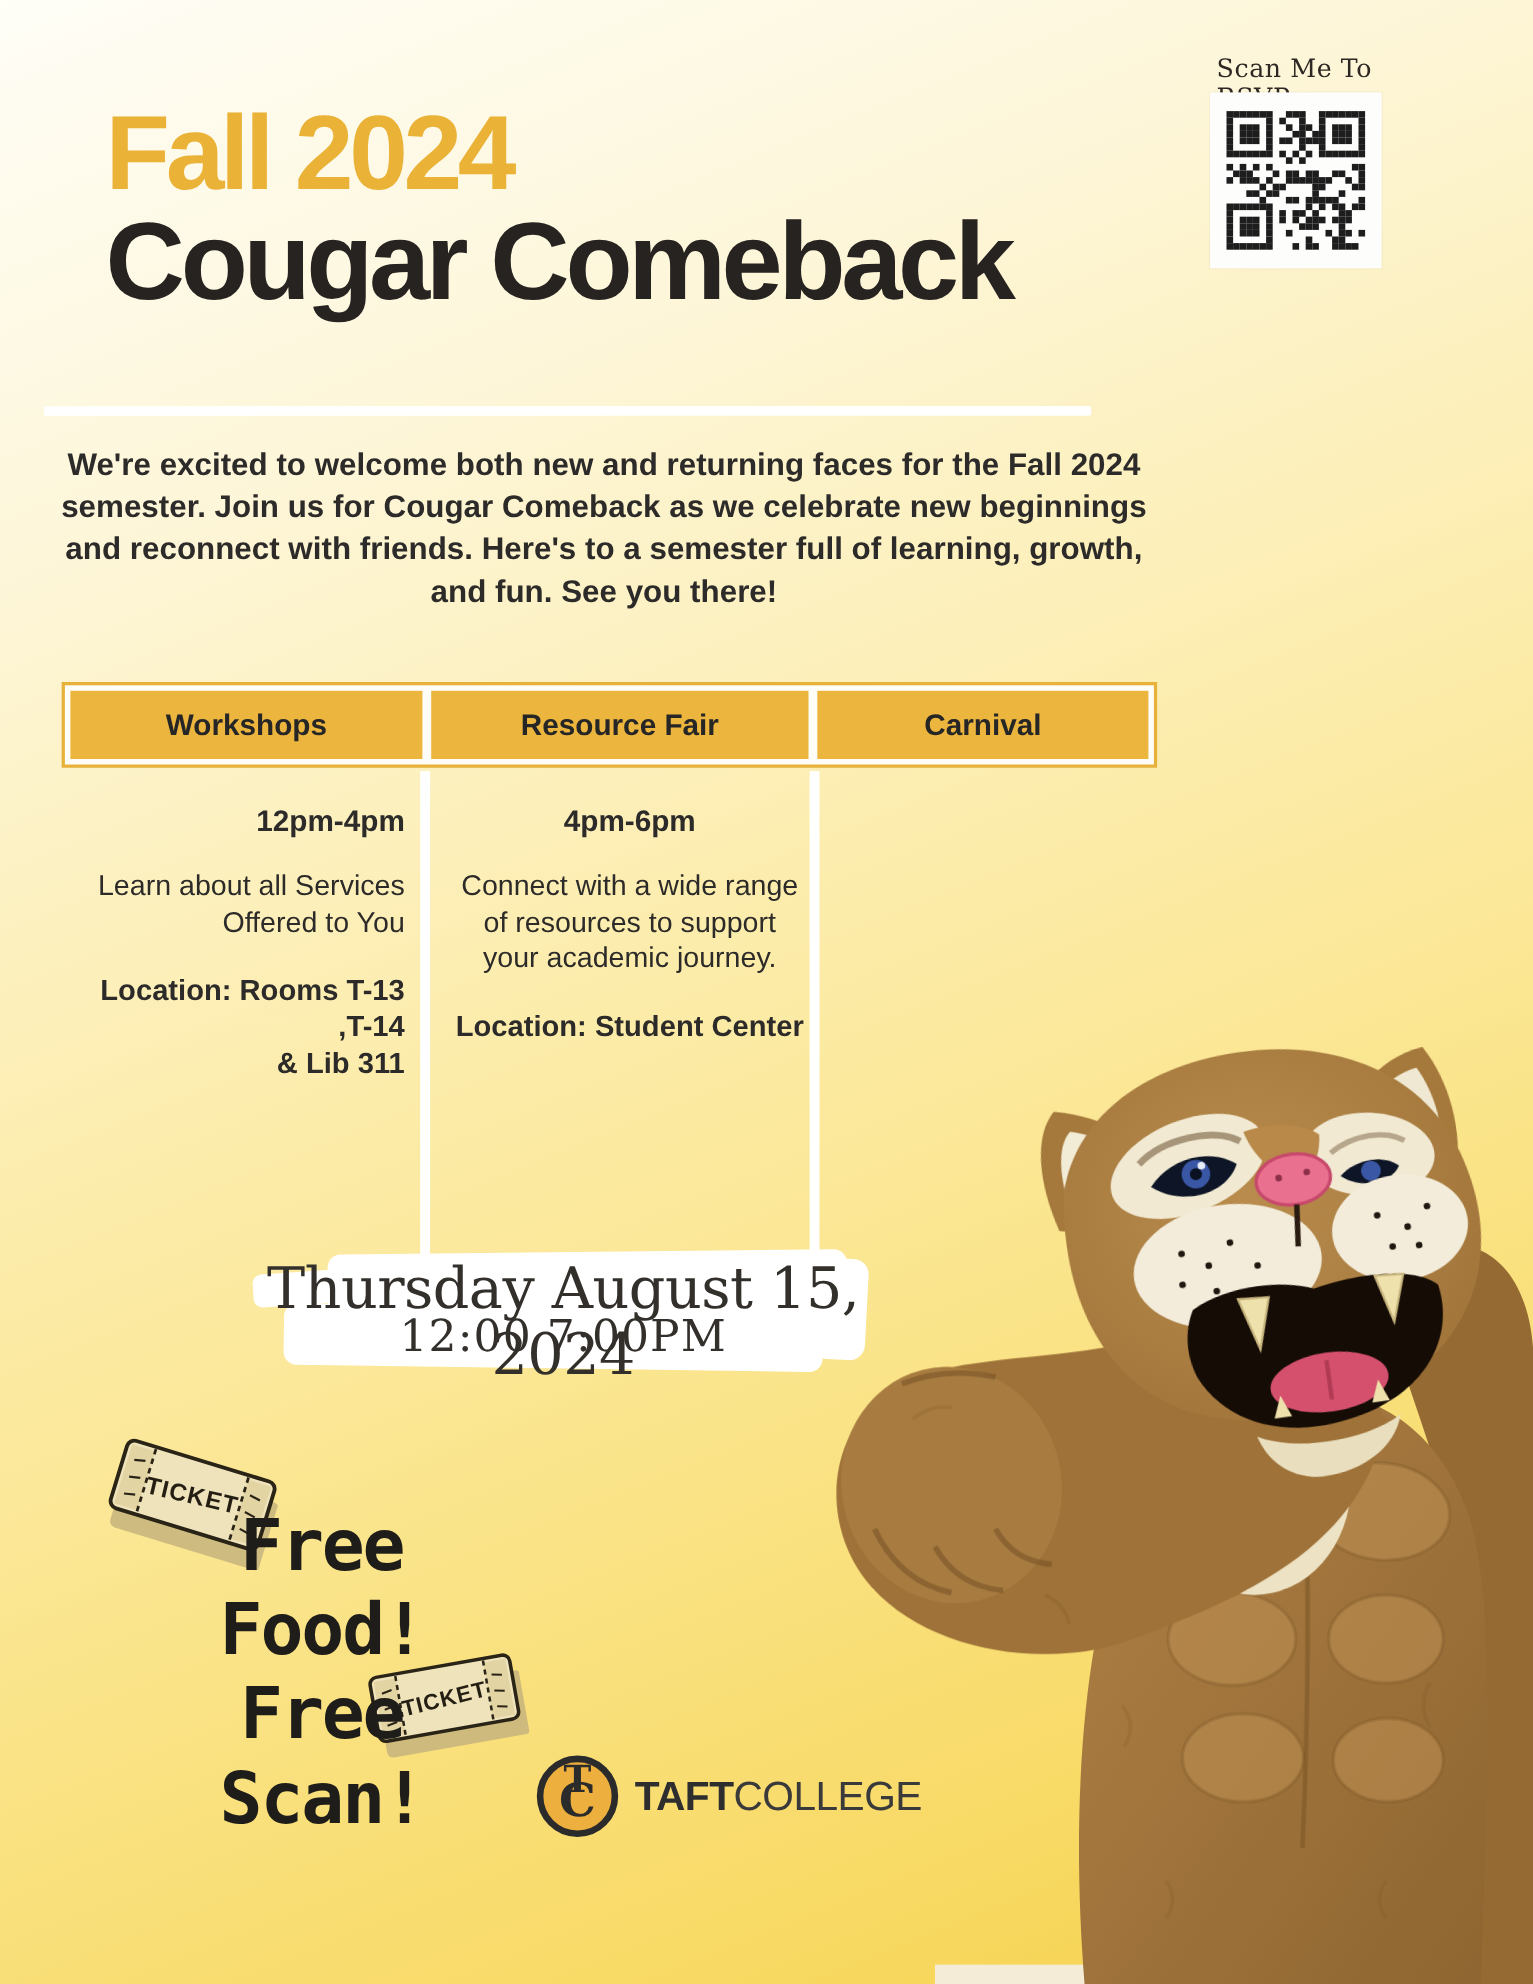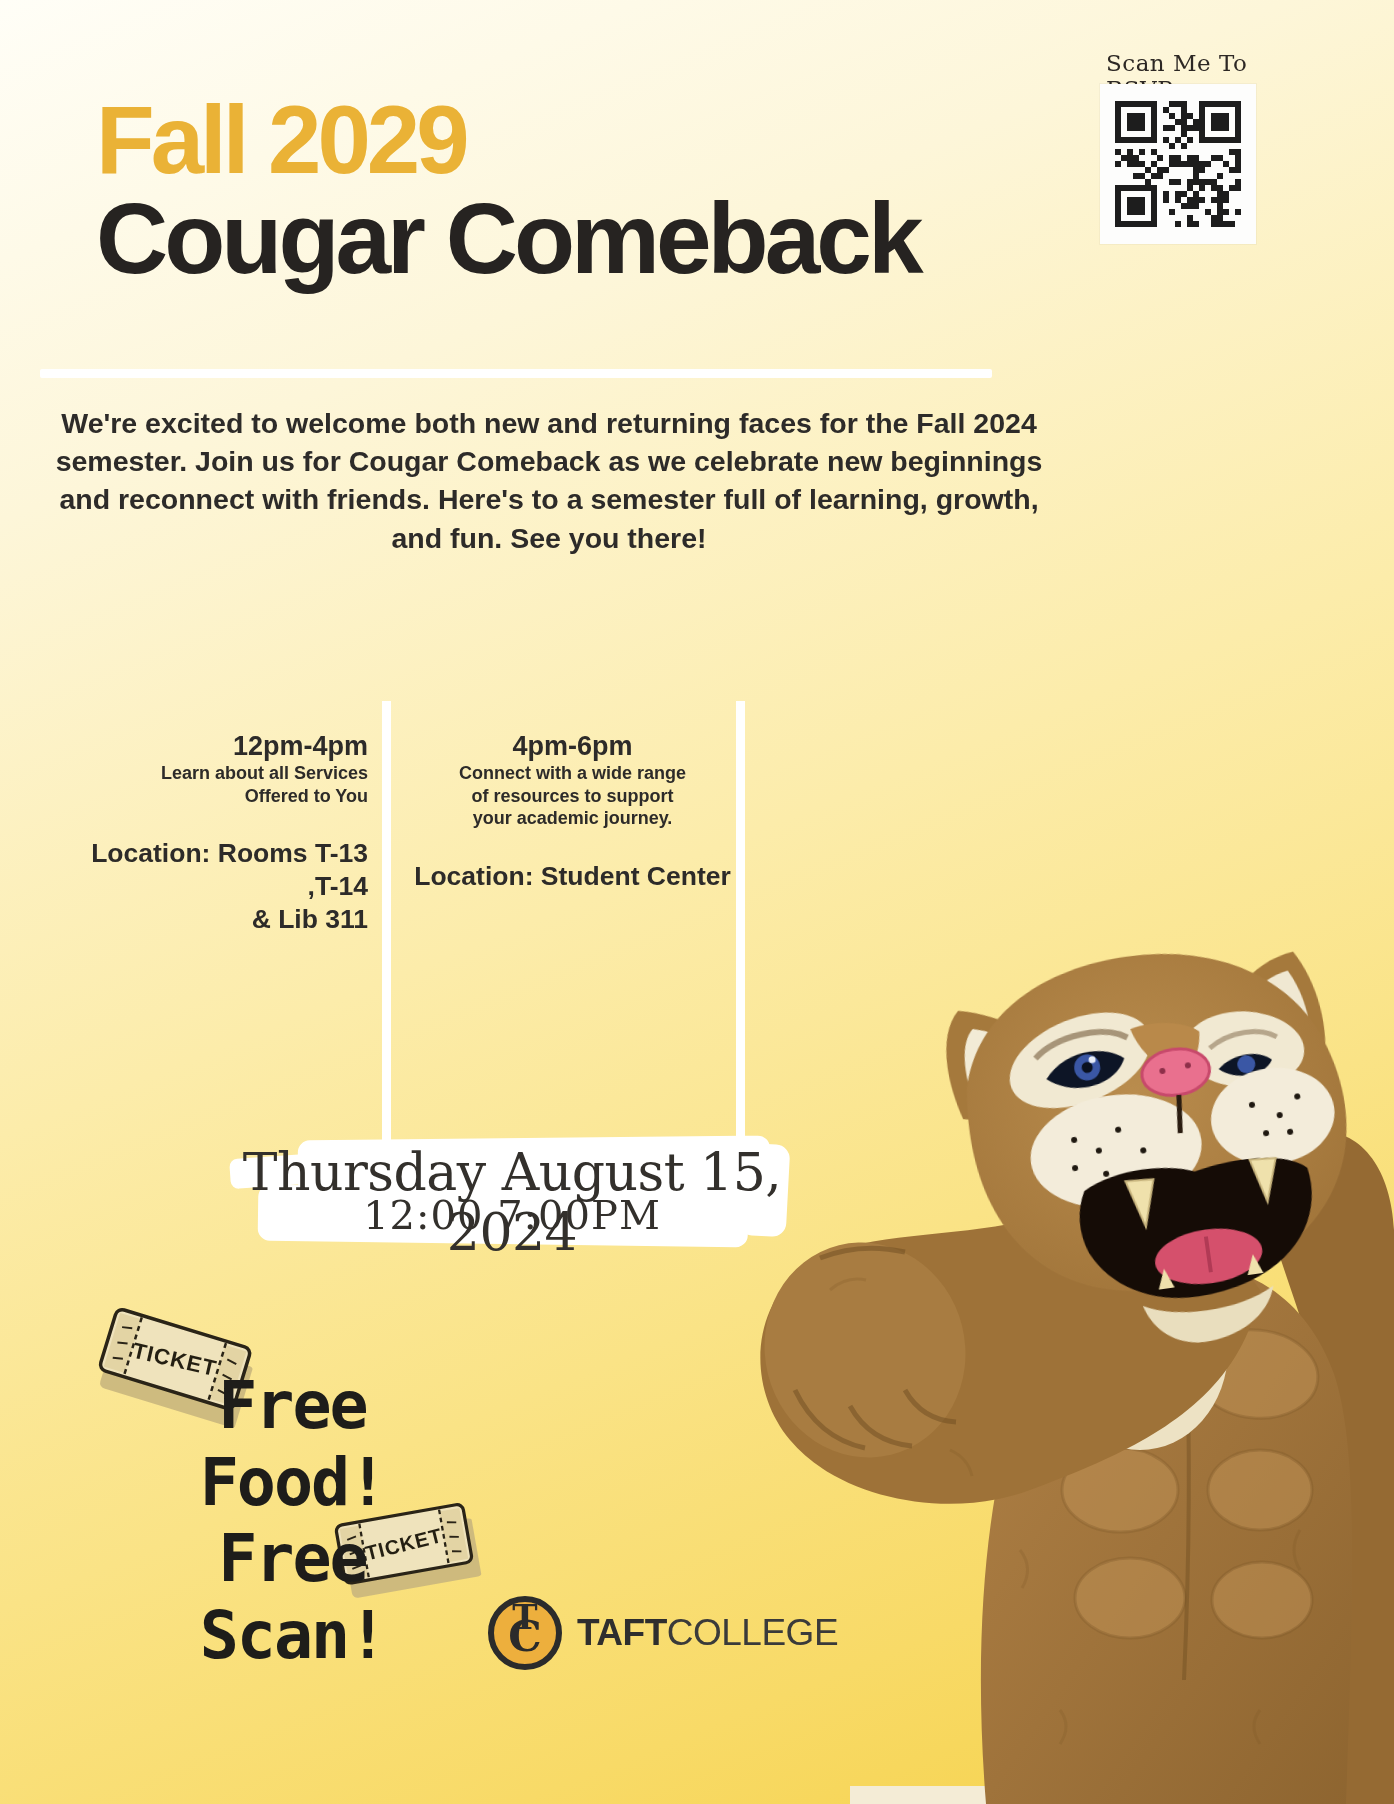--- a/index.html
+++ b/index.html
@@ -70,21 +70,21 @@
   .event-bar.b3{width:301px;}
   .columns{
     left:56px;top:701px;width:996px;height:447px;
     display:flex;
   }
   .col{box-sizing:border-box;padding:30px 14px 0 14px;text-align:center;color:#2d2b29;}
   .col.c1{width:326px;text-align:right;}
   .col.c2{width:363px;}
   .col.c3{width:307px;}
   .col .time{font-size:27px;font-weight:700;}
-  .col .desc{font-size:18px;font-weight:700;line-height:1.25;white-space:pre-line;}
+  .col .desc{margin-top:27px;font-size:26px;font-weight:400;line-height:1.25;white-space:pre-line;}
   .col .loc{margin-top:30px;font-size:26.5px;font-weight:700;line-height:1.25;white-space:pre-line;}
   .divider{top:701px;width:9px;height:447px;background:#ffffff;}
   .divider.d1{left:382px;}
   .divider.d2{left:736px;}
   
   .banner{left:232px;top:1130px;width:560px;height:150px;z-index:3;}
   .banner .stroke{position:absolute;background:#ffffff;}
   .banner .s1{left:66px;top:8px;width:472px;height:58px;border-radius:12px;transform:rotate(-0.6deg);}
   .banner .s2{left:26px;top:58px;width:490px;height:56px;border-radius:12px;transform:rotate(0.8deg);}
   .banner .s3{left:-2px;top:26px;width:92px;height:30px;border-radius:8px;transform:rotate(-4deg);}
@@ -112,21 +112,21 @@
   .wordmark .bold{font-weight:700;}
   .wordmark .reg{font-weight:400;color:#3a3a3a;}
   
   .mascot{left:700px;top:850px;z-index:1;}
 </style>
 </head>
 <body>
 
 <div class="page">
 
-  <div class="abs kicker">Fall 2029</div>
+  <div class="abs kicker">Fall 2024</div>
   <div class="abs title">Cougar Comeback</div>
   <div class="abs rule"></div>
 
   <div class="abs rsvp-label">Scan Me To RSVP</div>
   <div class="abs qr-box">
     <div class="qr-grid" id="qr">
         <div class="qm on"></div>
         <div class="qm on"></div>
         <div class="qm on"></div>
         <div class="qm on"></div>
@@ -568,20 +568,25 @@
         <div class="qm on"></div>
         <div class="qm"></div>
       </div>
   </div>
 
   <div class="abs intro">We're excited to welcome both new and returning faces for the Fall 2024
 semester. Join us for Cougar Comeback as we celebrate new beginnings
 and reconnect with friends. Here's to a semester full of learning, growth,
 and fun. See you there!</div>
 
+  <div class="abs event-bars">
+    <div class="event-bar b1">Workshops</div>
+    <div class="event-bar b2">Resource Fair</div>
+    <div class="event-bar b3">Carnival</div>
+  </div>
 
   <div class="abs columns">
     <div class="col c1">
       <div class="time">12pm-4pm</div>
       <div class="desc">Learn about all Services
 Offered to You</div>
       <div class="loc">Location: Rooms T-13 ,T-14
 &amp; Lib 311</div>
     </div>
     <div style="width:9px;"></div>

